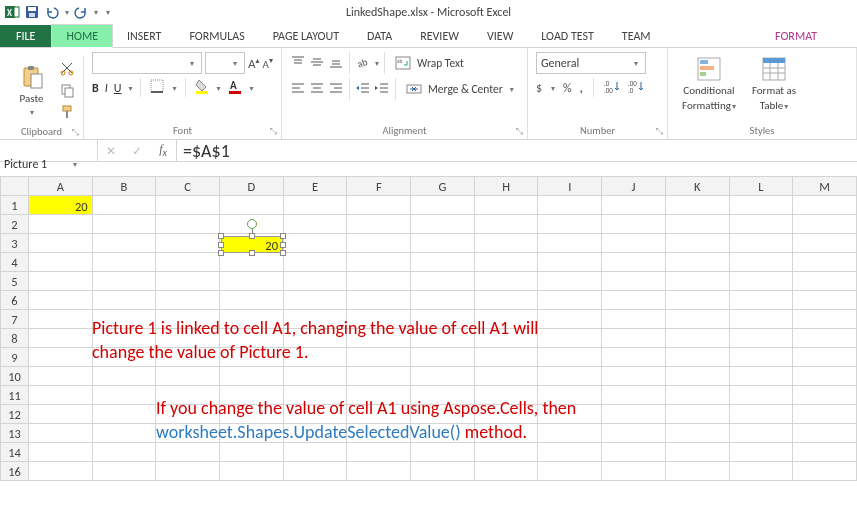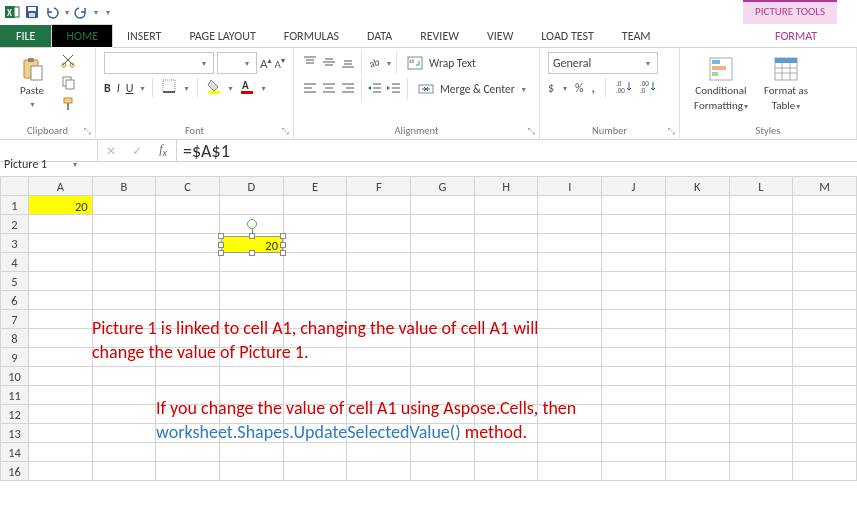--- a/index.html
+++ b/index.html
@@ -9,21 +9,21 @@
   .titlebar { height: 24px; background: #fff; display: flex; align-items: center; position: relative; }
   .qat { display: flex; align-items: center; gap: 4px; padding-left: 4px; }
   .qat .icon, .qat svg { width: 16px; height: 16px; display: inline-flex; align-items: center; justify-content: center; }
   .title-center { position: absolute; left: 50%; transform: translateX(-50%); font-size: 12px; color: #444; }
   .contextual { position: absolute; right: 20px; top: 0; height: 24px; background: #f5d9ef; border-top: 2px solid #b4388f; color: #b4388f; font-size: 11px; padding: 3px 12px 0 12px; }
 
   
   .tabs { height: 24px; display: flex; align-items: flex-end; border-bottom: 1px solid #d4d4d4; font-size: 12px; }
   .tab { padding: 4px 14px; color: #444; cursor: pointer; }
   .tab.file { background: #217346; color: #fff; padding: 4px 16px; }
-  .tab.active { color: #217346; border: 1px solid #d4d4d4; border-bottom: 1px solid #fff; background: #000000; margin-bottom: -1px; }
+  .tab.active { color: #217346; border: 1px solid #d4d4d4; border-bottom: 1px solid #fff; background: #86efac; margin-bottom: -1px; }
   .tab.format { color: #b4388f; position: absolute; right: 20px; padding: 4px 20px; }
 
   
   .ribbon { height: 92px; background: #fff; border-bottom: 1px solid #d4d4d4; display: flex; }
   .group { border-right: 1px solid #e1e1e1; padding: 4px 8px 2px 8px; display: flex; flex-direction: column; justify-content: space-between; }
   .group-label { text-align: center; font-size: 10.5px; color: #777; padding-top: 2px; position: relative; }
   .group-label .launcher { position: absolute; right: -4px; bottom: 0; font-size: 9px; color: #888; }
   .group-body { display: flex; align-items: flex-start; gap: 4px; flex: 1; }
   .btn-big { display: flex; flex-direction: column; align-items: center; justify-content: center; width: 48px; font-size: 11px; color: #444; gap: 2px; padding-top: 4px; }
   .btn-big .icon { width: 26px; height: 26px; }
@@ -99,40 +99,40 @@
       <span class="caret">▾</span>
     <span class="icon">
       <svg viewBox="0 0 16 16">
           <path d="M6 4 A5 5 0 1 0 12 8" fill="none" stroke="#2a6099" stroke-width="1.5"></path>
           <path d="M12 4 L12 8 L8 8" fill="none" stroke="#2a6099" stroke-width="1.5"></path>
         </svg>
     </span>
       <span class="caret">▾</span>
     <span class="caret" style="margin-left:4px;">▾</span>
   </div>
-  <div class="contextual">PICTURE TOOLS</div>
+  <div class="title-center">LinkedShape.xlsx - Microsoft Excel</div>
 </div>
 
 <div class="tabs">
   <div class="tab file">FILE</div>
   <div class="tab active">HOME</div>
   <div class="tab">INSERT</div>
+  <div class="tab">FORMULAS</div>
   <div class="tab">PAGE LAYOUT</div>
-  <div class="tab">FORMULAS</div>
   <div class="tab">DATA</div>
   <div class="tab">REVIEW</div>
   <div class="tab">VIEW</div>
   <div class="tab">LOAD TEST</div>
   <div class="tab">TEAM</div>
   <div class="tab format">FORMAT</div>
 </div>
 
 <div class="ribbon">
 
-  <div class="group" style="width:96px;">
+  <div class="group" style="width:84px;margin-top:8px;">
     <div class="group-body">
       <div class="btn-big">
         <svg class="icon" viewBox="0 0 26 26">
             <rect x="5" y="4" width="14" height="18" rx="1" fill="#f4cf8a" stroke="#bb8a2e"></rect>
             <rect x="9" y="2" width="6" height="4" rx="1" fill="#888"></rect>
             <rect x="12" y="10" width="11" height="14" fill="#fff" stroke="#888"></rect>
           </svg>
         <span>Paste</span>
         <span class="caret">▾</span>
       </div>

